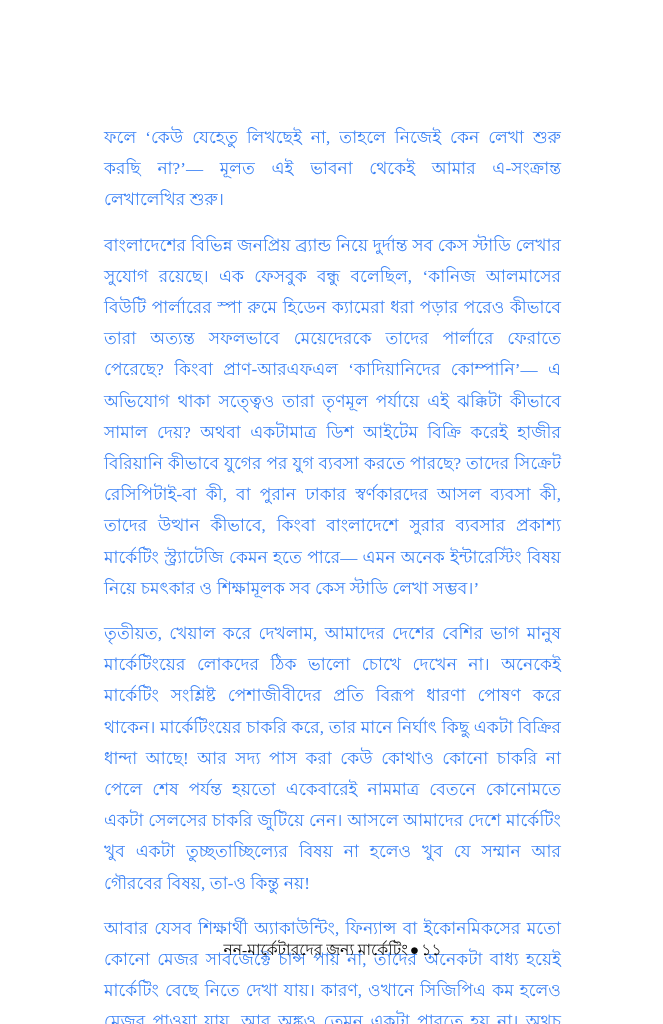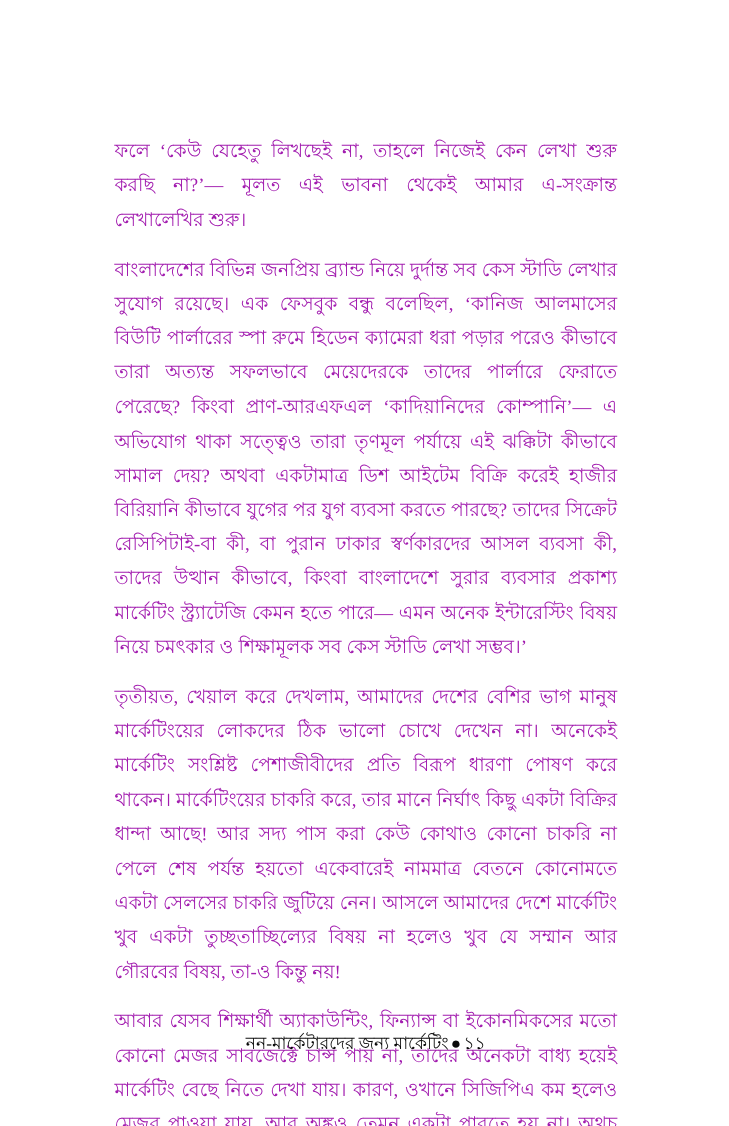--- a/index.html
+++ b/index.html
@@ -35,21 +35,21 @@
   }
 
   .para {
     margin: 0 0 14px 0;
     text-align: justify;
     text-justify: inter-word;
     font-size: 17.1px;
     line-height: 31.2px;
     letter-spacing: 0.05px;
     word-spacing: 0.2px;
-    color: #a21caf;
+    color: #3b82f6;
     hyphens: none;
   }
   .para:last-child {
     margin-bottom: 0;
   }
 
   .footer {
     position: absolute;
     left: 104px;
     top: 940px;

